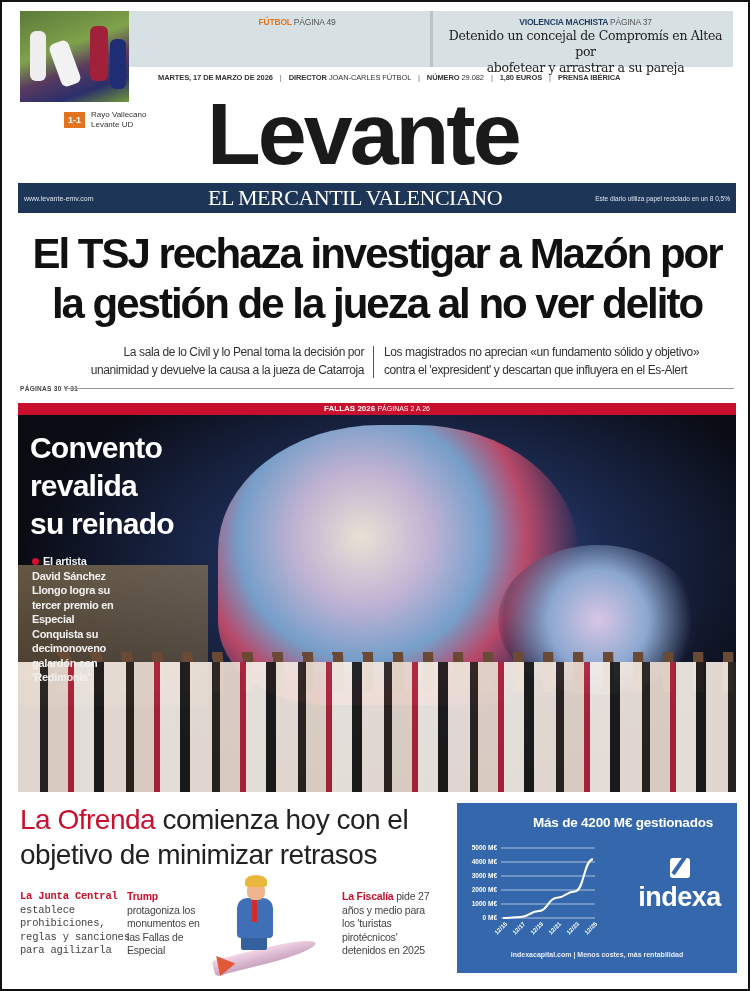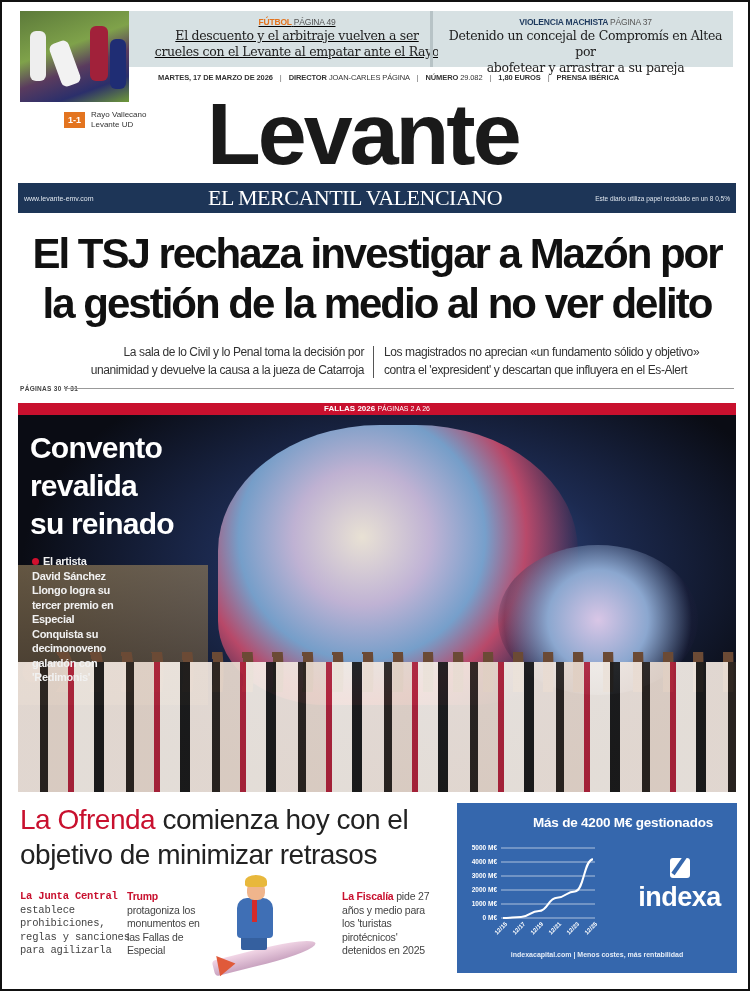--- a/index.html
+++ b/index.html
@@ -11,21 +11,21 @@
     background: linear-gradient(160deg, #5c7a3a 0%, #7fa24a 40%, #5a3b5e 60%, #2b2f6b 80%, #6f9a38 100%); overflow: hidden; }
   .sport-photo .p1 { position: absolute; left: 10px; top: 20px; width: 16px; height: 50px; background: #eee; border-radius: 6px; }
   .sport-photo .p2 { position: absolute; left: 35px; top: 30px; width: 20px; height: 45px; background: #f2f2f2; border-radius: 6px; transform: rotate(-20deg); }
   .sport-photo .p3 { position: absolute; left: 70px; top: 15px; width: 18px; height: 55px; background: #a1213a; border-radius: 6px; }
   .sport-photo .p4 { position: absolute; left: 90px; top: 28px; width: 16px; height: 50px; background: #1f2d74; border-radius: 6px; }
   .score-row { position: absolute; left: 18px; top: 108px; display: flex; align-items: center; gap: 6px; margin-left: 44px; }
   .score-badge { background: #e3741f; color: #fff; font-weight: bold; font-size: 9px; padding: 3px 4px; }
   .score-teams { font-size: 8px; color: #333; line-height: 10px; }
 
   .teaser { position: absolute; top: 9px; height: 56px; background: #d7e1e3; text-align: center; padding-top: 6px; }
-  .teaser.t1 { left: 127px; width: 336px; text-decoration: underline; }
+  .teaser.t1 { left: 127px; width: 336px; }
   .teaser.t2 { left: 436px; width: 295px; }
   .teaser-sep { position: absolute; left: 428px; top: 9px; width: 3px; height: 56px; background: #b7c3c6; }
   .teaser .kicker { font-size: 8.5px; font-weight: bold; letter-spacing: -0.2px; }
   .teaser .kicker .k { color: #e3741f; }
   .teaser.t2 .kicker .k { color: #1f3a5e; }
   .teaser .kicker .pg { color: #555; font-weight: normal; }
   .teaser .tt { font-family: "DejaVu Serif", serif; font-size: 12.5px; color: #222; line-height: 16px; margin-top: 1px; letter-spacing: -0.3px; }
 
   .dateline { position: absolute; left: 156px; top: 71px; font-size: 7.5px; color: #333; letter-spacing: -0.1px; white-space: nowrap; }
   .dateline b { font-weight: bold; }
@@ -112,63 +112,59 @@
       <span>Rayo Vallecano</span><br>
       <span>Levante UD</span>
     </span>
   </div>
 
   <div class="teaser t1">
     <div class="kicker">
       <span class="k">FÚTBOL</span>
       <span class="pg">PÁGINA 49</span>
     </div>
-    <div class="tt">
-      <span>El descuento y el arbitraje vuelven a ser</span><br>
-      <span>crueles con el Levante al empatar ante el Rayo</span>
-    </div>
   </div>
   <div class="teaser-sep"></div>
 
   <div class="teaser t2">
     <div class="kicker">
       <span class="k">VIOLENCIA MACHISTA</span>
       <span class="pg">PÁGINA 37</span>
     </div>
     <div class="tt">
       <span>Detenido un concejal de Compromís en Altea por</span><br>
       <span>abofetear y arrastrar a su pareja</span>
     </div>
   </div>
 
   <div class="dateline">
     <b>MARTES, 17 DE MARZO DE 2026</b>
     <span class="sep">|</span>
     <b>DIRECTOR</b>
-    <span>JOAN-CARLES PÁGINA</span>
+    <span>JOAN-CARLES FÚTBOL</span>
     <span class="sep">|</span>
     <b>NÚMERO</b>
     <span>29.082</span>
     <span class="sep">|</span>
     <b>1,80 EUROS</b>
     <span class="sep">|</span>
     <b>PRENSA IBÉRICA</b>
   </div>
 
   <div class="masthead">Levante</div>
 
   <div class="nameband">
     <span class="url">www.levante-emv.com</span>
     <span class="sub">EL MERCANTIL VALENCIANO</span>
     <span class="note">Este diario utiliza papel reciclado en un 8 0,5%</span>
   </div>
 
   <div class="headline">
     <span>El TSJ rechaza investigar a Mazón por</span><br>
-    <span>la gestión de la medio al no ver delito</span>
+    <span>la gestión de la jueza al no ver delito</span>
   </div>
   <div class="deck left">
     <span>La sala de lo Civil y lo Penal toma la decisión por</span><br>
     <span>unanimidad y devuelve la causa a la jueza de Catarroja</span>
   </div>
   <div class="deck-sep"></div>
   <div class="deck right">
     <span>Los magistrados no aprecian «un fundamento sólido y objetivo»</span><br>
     <span>contra el 'expresident' y descartan que influyera en el Es-Alert</span>
   </div>

